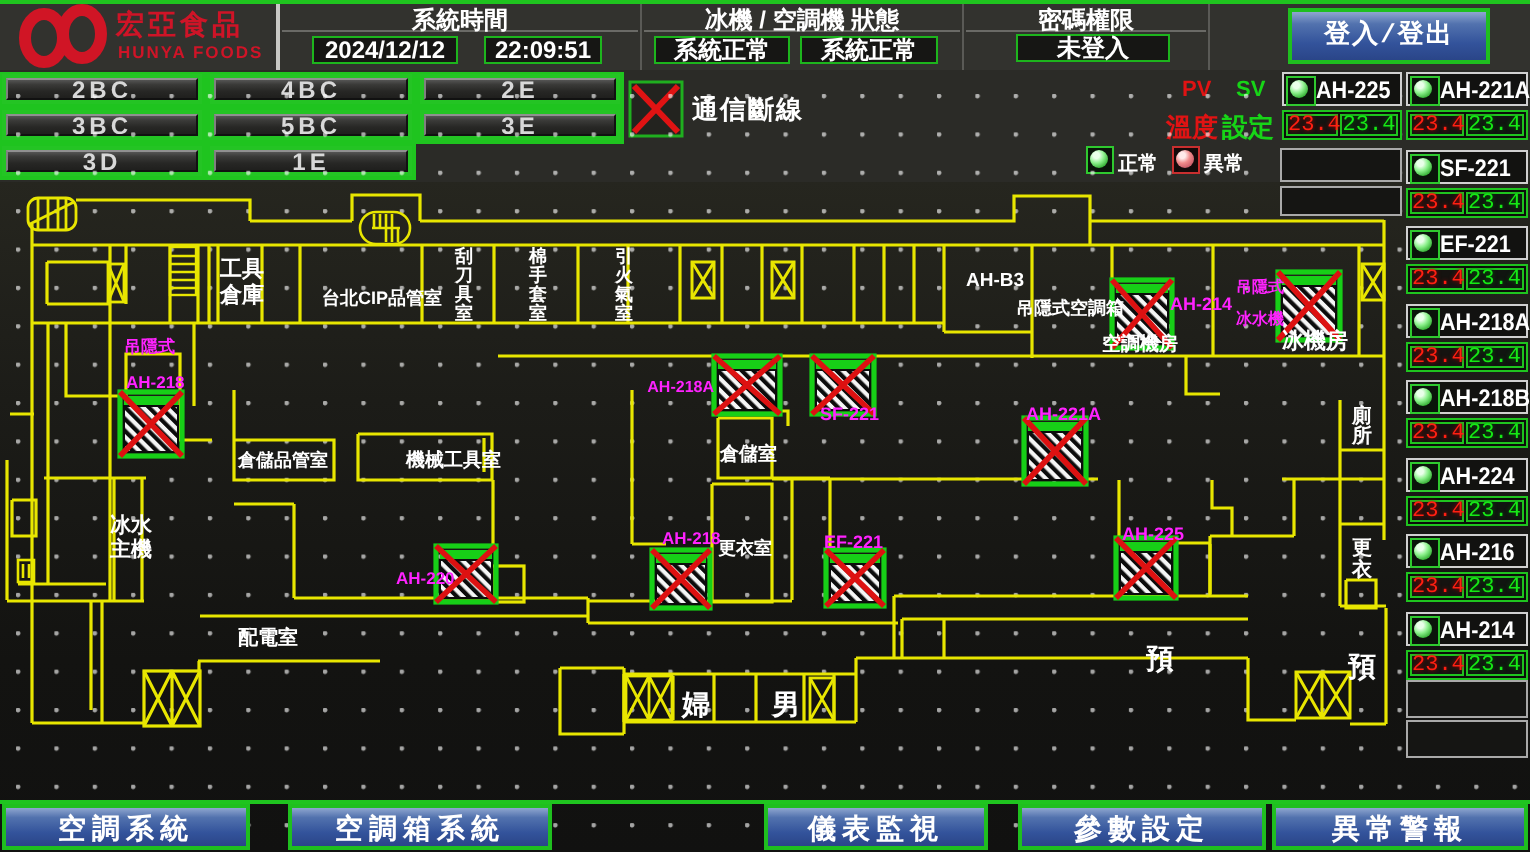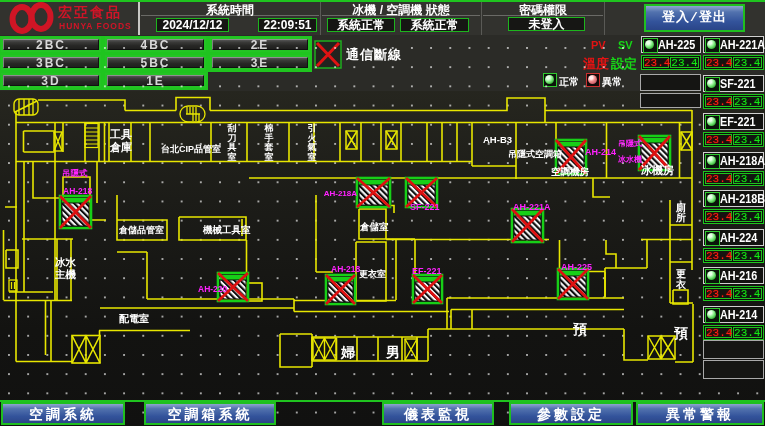--- a/index.html
+++ b/index.html
@@ -55,21 +55,21 @@
 <ellipse cx="41" cy="17" rx="9.5" ry="12"></ellipse>
 </g>
 <text x="58" y="17" fill="#cf1427" font-size="14" font-weight="bold" letter-spacing="2" font-family="Liberation Sans">宏亞食品</text>
 <text x="59" y="29" fill="#cf1427" font-size="8.5" font-weight="bold" letter-spacing="1" font-family="Liberation Sans">HUNYA FOODS</text>
 </svg>
 
 <div class="seclab" style="left:141px;top:2px;width:178px;">系統時間</div>
 
 <div class="gbox" style="left:156px;top:18px;width:71px;height:12px;font-size:12px;line-height:12px;">2024/12/12</div>
 
-<div class="gbox" style="left:242px;top:18px;width:57px;height:12px;font-size:12px;line-height:12px;margin-left:16px;">22:09:51</div>
+<div class="gbox" style="left:242px;top:18px;width:57px;height:12px;font-size:12px;line-height:12px;">22:09:51</div>
 
 <div class="seclab" style="left:322px;top:2px;width:158px;">冰機 / 空調機 狀態</div>
 
 <div class="gbox" style="left:327px;top:18px;width:66px;height:12px;font-size:12px;line-height:12px;">系統正常</div>
 
 <div class="gbox" style="left:400px;top:18px;width:67px;height:12px;font-size:12px;line-height:12px;">系統正常</div>
 
 <div class="seclab" style="left:483px;top:2px;width:120px;">密碼權限</div>
 
 <div class="gbox" style="left:508px;top:17px;width:75px;height:12px;font-size:12px;line-height:12px;">未登入</div>

